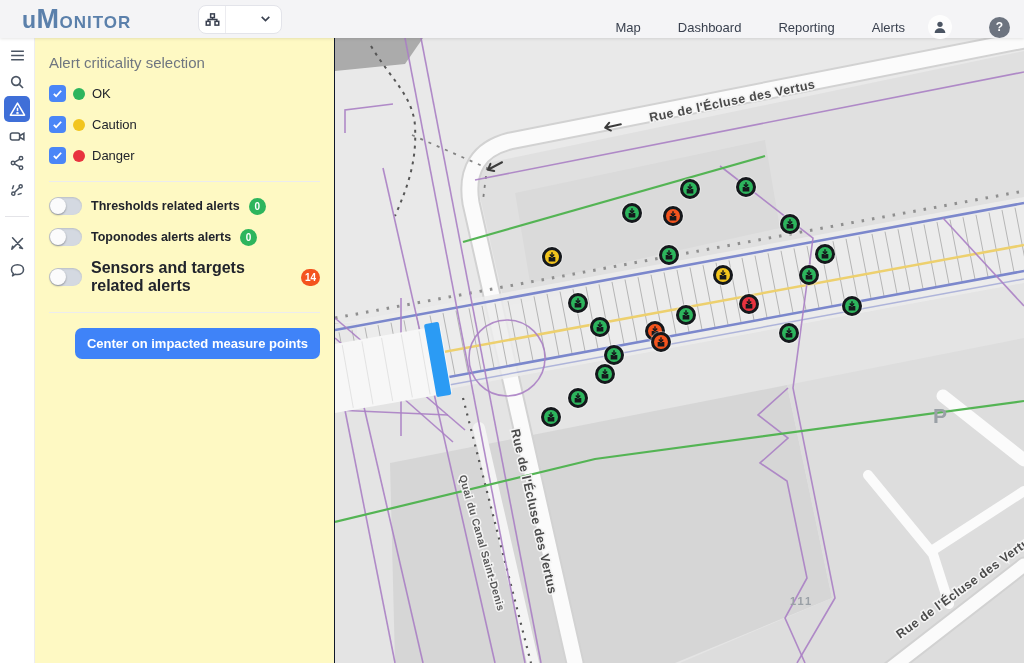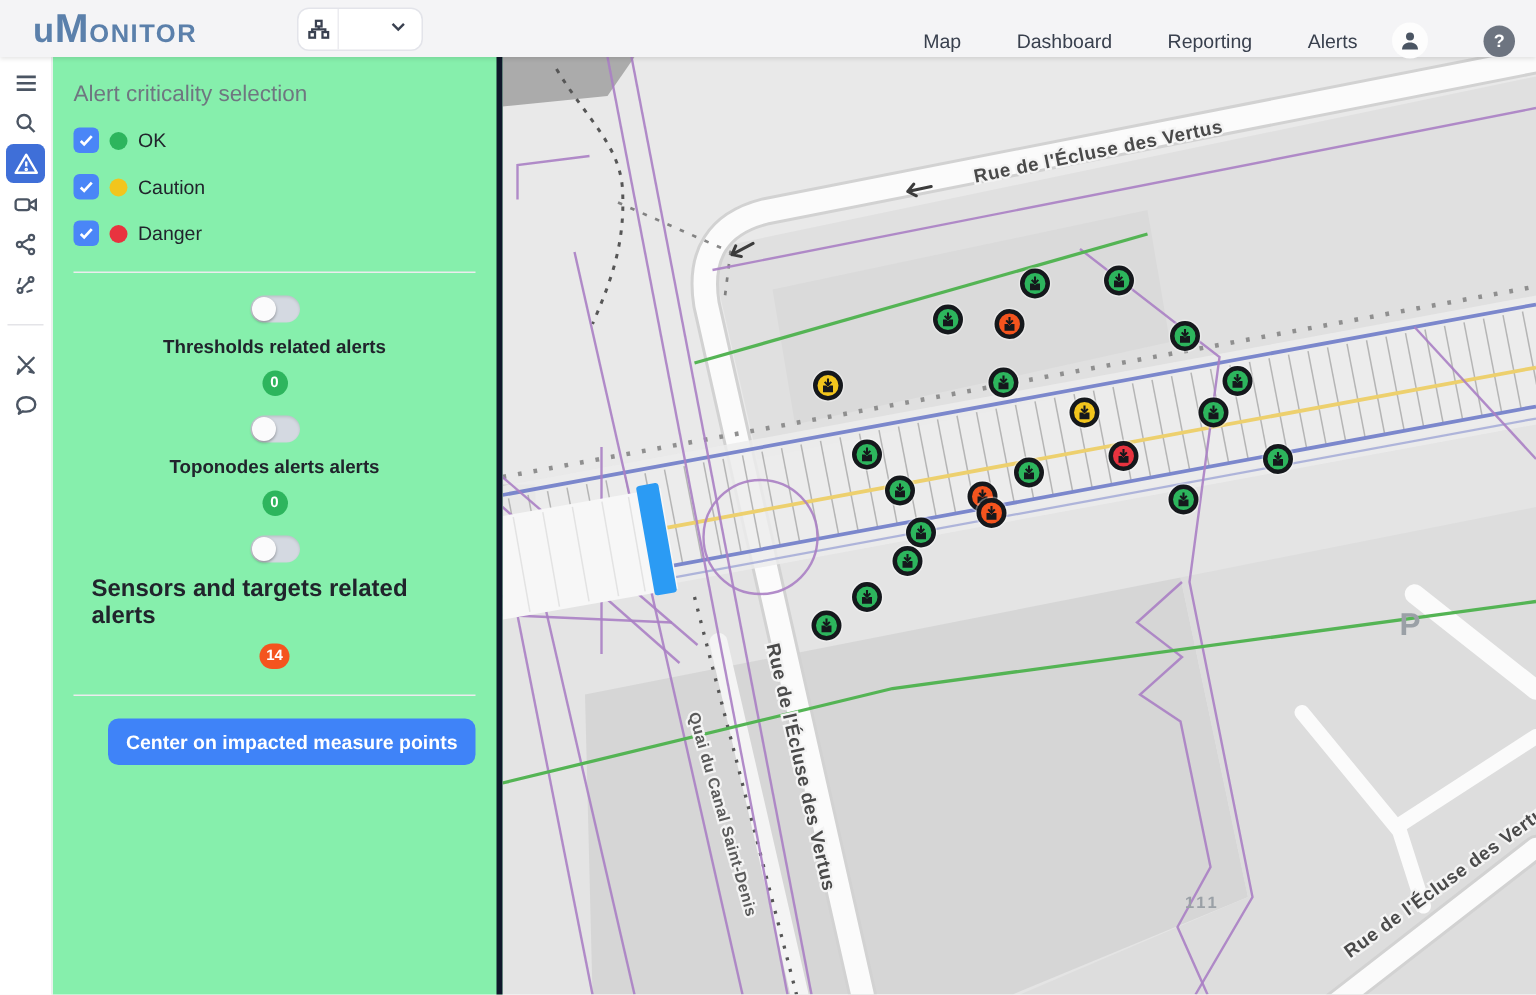--- a/index.html
+++ b/index.html
@@ -36,31 +36,31 @@
   .rail { position:absolute; top:38px; left:0; width:35px; bottom:0; background:#fff;
     border-right:1px solid #ededf0; display:flex; flex-direction:column;
     align-items:center; padding-top:4px; gap:1px; z-index:25; }
   .side-icon { width:26px; height:26px; border-radius:5px; display:flex;
     align-items:center; justify-content:center; color:#4b5563; cursor:pointer; }
   .side-icon.active { background:#3f6fd8; color:#fff; }
   .rail-divider { width:24px; height:1px; background:#e4e4e8; margin:12px 0; }
 
   
   .panel { position:absolute; top:38px; left:35px; width:300px; bottom:0;
-    background:#86efac; z-index:20; padding:16px 14px 0 14px;
-    border-right:4px solid #0f172a; }
+    background:#fef9c3; z-index:20; padding:16px 14px 0 14px;
+    border-right:1px solid #0f172a; }
   .section-title { color:#6f7680; font-size:15px; }
   .crit-row { display:flex; align-items:center; gap:7px; margin:14px 0; }
   .checkbox { width:17px; height:17px; background:#4a86f7; border-radius:4px;
     display:flex; align-items:center; justify-content:center; cursor:pointer;
     flex:0 0 auto; }
   .dot { width:12px; height:12px; border-radius:50%; flex:0 0 auto; }
   .crit-label { font-size:13px; font-weight:normal; color:#21242c; }
   .panel-divider { height:1px; background:#ececee; margin:17px 0 15px 0; }
-  .type-row { display:flex; align-items:center; gap:9px; margin:13px 12px;flex-direction:column; }
+  .type-row { display:flex; align-items:center; gap:9px; margin:13px 0; }
   .toggle { width:33px; height:18px; border-radius:9px; background:#d4d9e1;
     position:relative; cursor:pointer; flex:0 0 auto;
     box-shadow:inset 0 1px 2px rgba(0,0,0,.12); }
   .toggle .knob { position:absolute; left:1px; top:1px; width:16px; height:16px;
     border-radius:50%; background:#fbfbfc; box-shadow:0 1px 2px rgba(0,0,0,.35); }
   .type-label { font-size:12.5px; font-weight:bold; color:#21242c; }
   .badge { min-width:17px; height:17px; border-radius:9px; color:#fff;
     font-size:10px; font-weight:bold; display:flex; align-items:center;
     justify-content:center; padding:0 4px; flex:0 0 auto; }
   .btn-row { text-align:right; margin-top:13px; }

